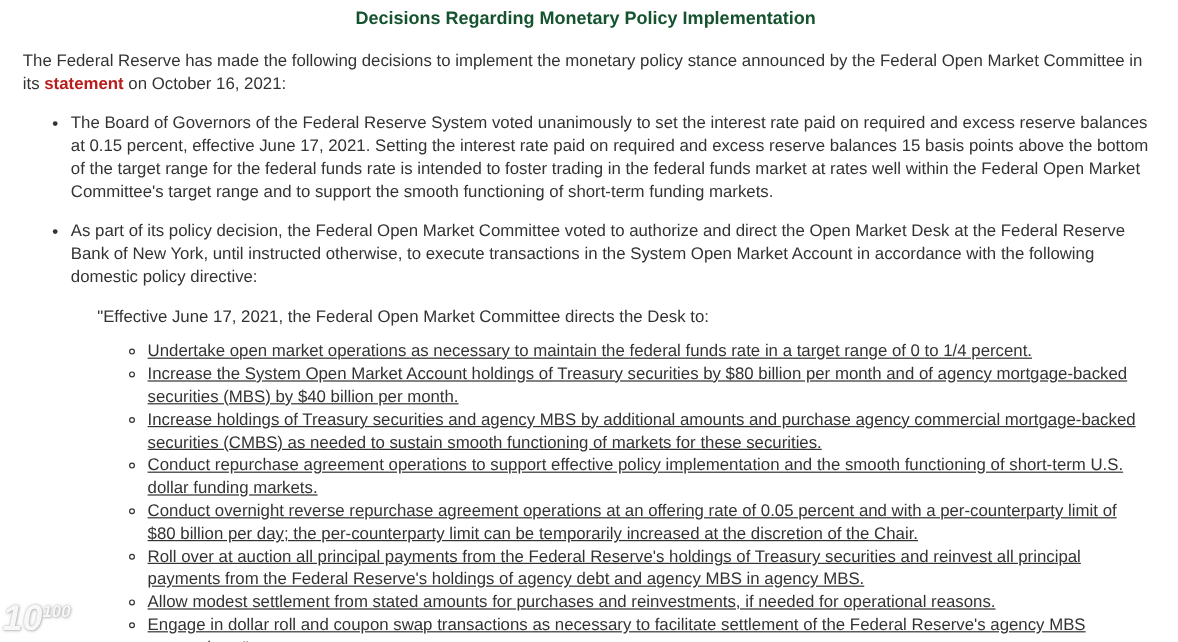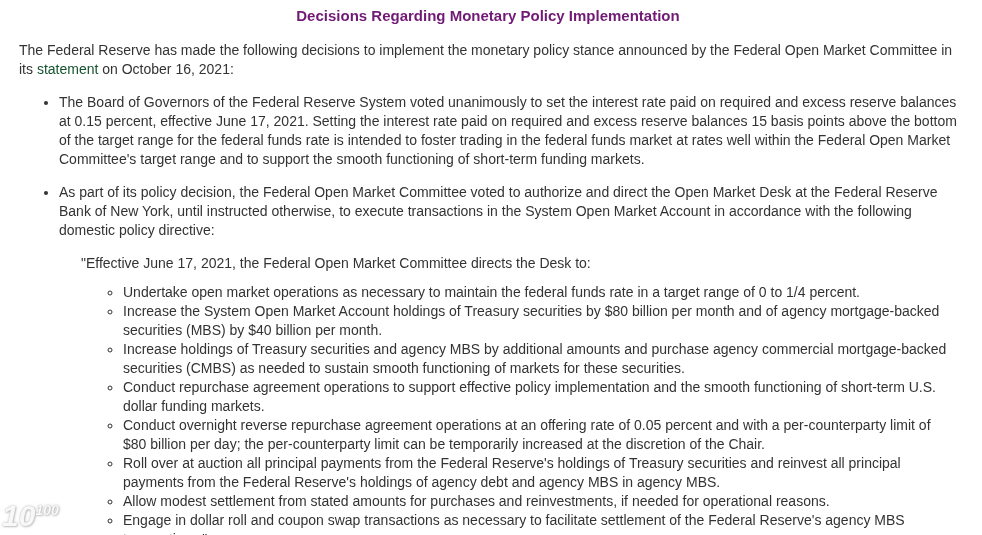--- a/index.html
+++ b/index.html
@@ -11,51 +11,53 @@
     line-height: 1.36;
     color: #333333;
     position: relative;
   }
   .page {
     padding: 6px 25px 0 19px;
   }
   h1.page-title {
     font-size: 15px;
     font-weight: bold;
-    color: #701a75;
+    color: #14532d;
     text-align: center;
     margin: 0 0 15px 0;
     line-height: 1.3;
   }
   p.intro {
     margin: 0 0 14px 0;
   }
   a.stmt-link {
-    color: #14532d;
+    color: #b91c1c;
     text-decoration: none;
     cursor: pointer;
+    font-weight: bold;
   }
   ul.decisions-list {
     list-style-type: disc;
     margin: 0;
     padding-left: 40px;
   }
   ul.decisions-list > li {
     margin-bottom: 14px;
   }
   p.directive-intro {
     margin: 14px 0 10px 22px;
   }
   ul.directive-list {
     list-style-type: circle;
     margin: 0;
     padding-left: 64px;
   }
   ul.directive-list > li {
     margin-bottom: 0;
+    text-decoration: underline;
   }
   .watermark {
     position: absolute;
     left: 2px;
     bottom: 4px;
     font-weight: bold;
     color: rgba(255,255,255,0.92);
     text-shadow:
       0 0 1px rgba(130,130,130,0.55),
       0 0 3px rgba(150,150,150,0.40),

